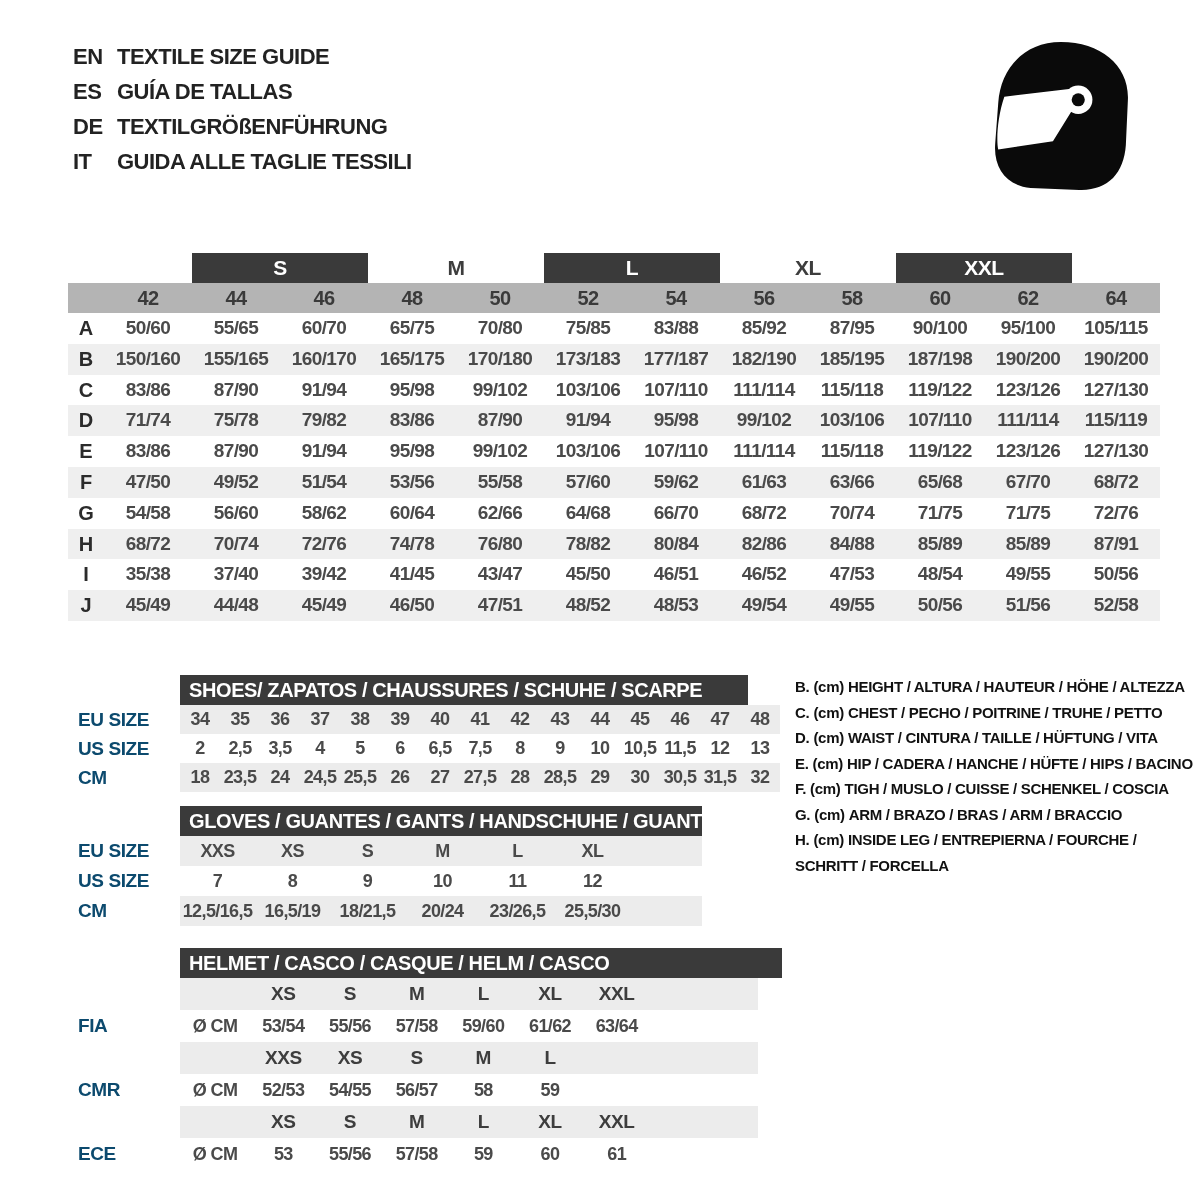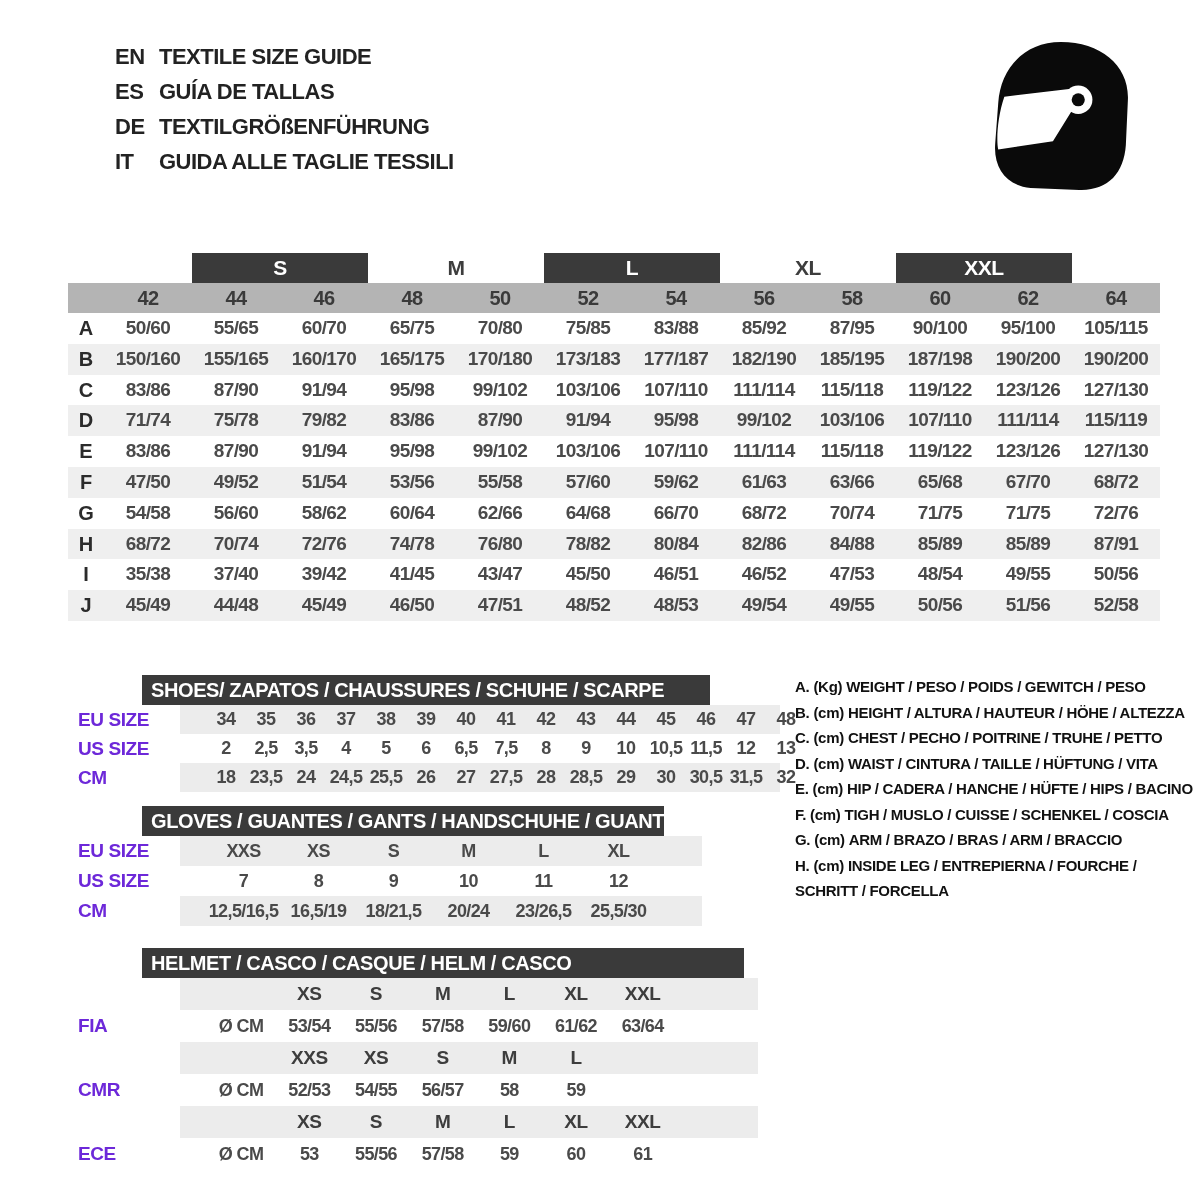--- a/index.html
+++ b/index.html
@@ -3,46 +3,46 @@
 <meta charset="utf-8">
 <style>
   * { margin:0; padding:0; box-sizing:border-box; }
   html,body { background:#fff; }
   body { width:1200px; height:1200px; font-family:"Liberation Sans", sans-serif; font-weight:bold; color:#222; font-stretch:condensed; }
   #page { position:relative; width:1200px; height:1200px; background:#fff; overflow:hidden; }
 
   
   #lang-list { position:absolute; left:73px; top:40px; }
   .lang-row { line-height:33px; white-space:nowrap; }
-  .lang-code { display:inline-block; width:44px; font-size:22px; letter-spacing:-0.5px;margin-left:42px; }
+  .lang-code { display:inline-block; width:44px; font-size:22px; letter-spacing:-0.5px; }
   .lang-title { font-size:22px; letter-spacing:-0.5px;margin-top:28px; }
 
   
   #helmet-icon { position:absolute; left:982px; top:36px; width:152px; height:162px; }
 
   
   #apparel { position:absolute; left:68px; top:253px; width:1092px; }
   .app-grid { display:grid; grid-template-columns:36px repeat(12,1fr); }
   .size-row { height:30px; }
   .size-cell { text-align:center; line-height:30px; font-size:21px; color:#3d3d3d; letter-spacing:-0.5px; }
   .size-cell.filled { background:#3a3a3a; color:#fff; }
   .band-row { height:30px; background:#b4b4b4; }
   .num-cell { text-align:center; line-height:30px; font-size:20px; color:#3a3a3a; letter-spacing:-0.5px; }
   .data-row { height:30.8px; }
   .data-row.stripe { background:#efefef; }
   .key-cell { text-align:center; line-height:30.8px; font-size:20px; color:#2b2b2b; }
   .val-cell { text-align:center; line-height:30.8px; font-size:19px; color:#4a4a4a; letter-spacing:-0.6px; }
 
   
   .section { position:absolute; left:78px; }
-  .sec-bar { height:30px; background:#3a3a3a; color:#fff; font-size:20px; line-height:30px; padding-left:9px; margin-left:64px; letter-spacing:-0.4px; white-space:nowrap; }
+  .sec-bar { height:30px; background:#3a3a3a; color:#fff; font-size:20px; line-height:30px; padding-left:9px; margin-left:102px; letter-spacing:-0.4px; white-space:nowrap; }
   .sec-row { display:flex; align-items:stretch; }
-  .sec-label { width:102px; font-size:19px; color:#6d28d9; letter-spacing:-0.4px; }
+  .sec-label { width:102px; font-size:19px; color:#0c4a6e; letter-spacing:-0.4px; }
   .sec-band.shaded { background:#ececec; }
-  .sec-grid { display:grid;margin-left:26px; }
+  .sec-grid { display:grid; }
   .sec-val { text-align:center; font-size:18px; color:#4a4a4a; letter-spacing:-0.6px; white-space:nowrap; }
   .sec-size { text-align:center; font-size:19px; color:#3d3d3d; letter-spacing:-0.4px; }
 
   #shoes { top:675px; }
   #shoes .sec-bar { width:568px; }
   #shoes .sec-row { height:29px; line-height:29px; }
   #shoes .sec-band { width:600px; }
   #shoes .sec-grid { width:600px; grid-template-columns:repeat(15,1fr); }
 
   #gloves { top:806px; }
@@ -460,21 +460,20 @@
               <div class="sec-val">59</div>
               <div class="sec-val">60</div>
               <div class="sec-val">61</div>
             </div>
           </div>
         </div>
       </div>
   </div>
 
   <div id="legend">
-      <div class="legend-item"><span class="legend-key">A.</span><span class="legend-unit">(Kg)</span><span class="legend-text">WEIGHT / PESO / POIDS / GEWITCH / PESO</span></div>
       <div class="legend-item"><span class="legend-key">B.</span><span class="legend-unit">(cm)</span><span class="legend-text">HEIGHT / ALTURA / HAUTEUR / HÖHE / ALTEZZA</span></div>
       <div class="legend-item"><span class="legend-key">C.</span><span class="legend-unit">(cm)</span><span class="legend-text">CHEST / PECHO / POITRINE / TRUHE / PETTO</span></div>
       <div class="legend-item"><span class="legend-key">D.</span><span class="legend-unit">(cm)</span><span class="legend-text">WAIST / CINTURA / TAILLE / HÜFTUNG / VITA</span></div>
       <div class="legend-item"><span class="legend-key">E.</span><span class="legend-unit">(cm)</span><span class="legend-text">HIP / CADERA / HANCHE / HÜFTE / HIPS / BACINO</span></div>
       <div class="legend-item"><span class="legend-key">F.</span><span class="legend-unit">(cm)</span><span class="legend-text">TIGH / MUSLO / CUISSE / SCHENKEL / COSCIA</span></div>
       <div class="legend-item"><span class="legend-key">G.</span><span class="legend-unit">(cm)</span><span class="legend-text">ARM / BRAZO / BRAS / ARM / BRACCIO</span></div>
       <div class="legend-item"><span class="legend-key">H.</span><span class="legend-unit">(cm)</span><span class="legend-text">INSIDE LEG / ENTREPIERNA / FOURCHE /
 SCHRITT / FORCELLA</span></div>
     </div>
 

